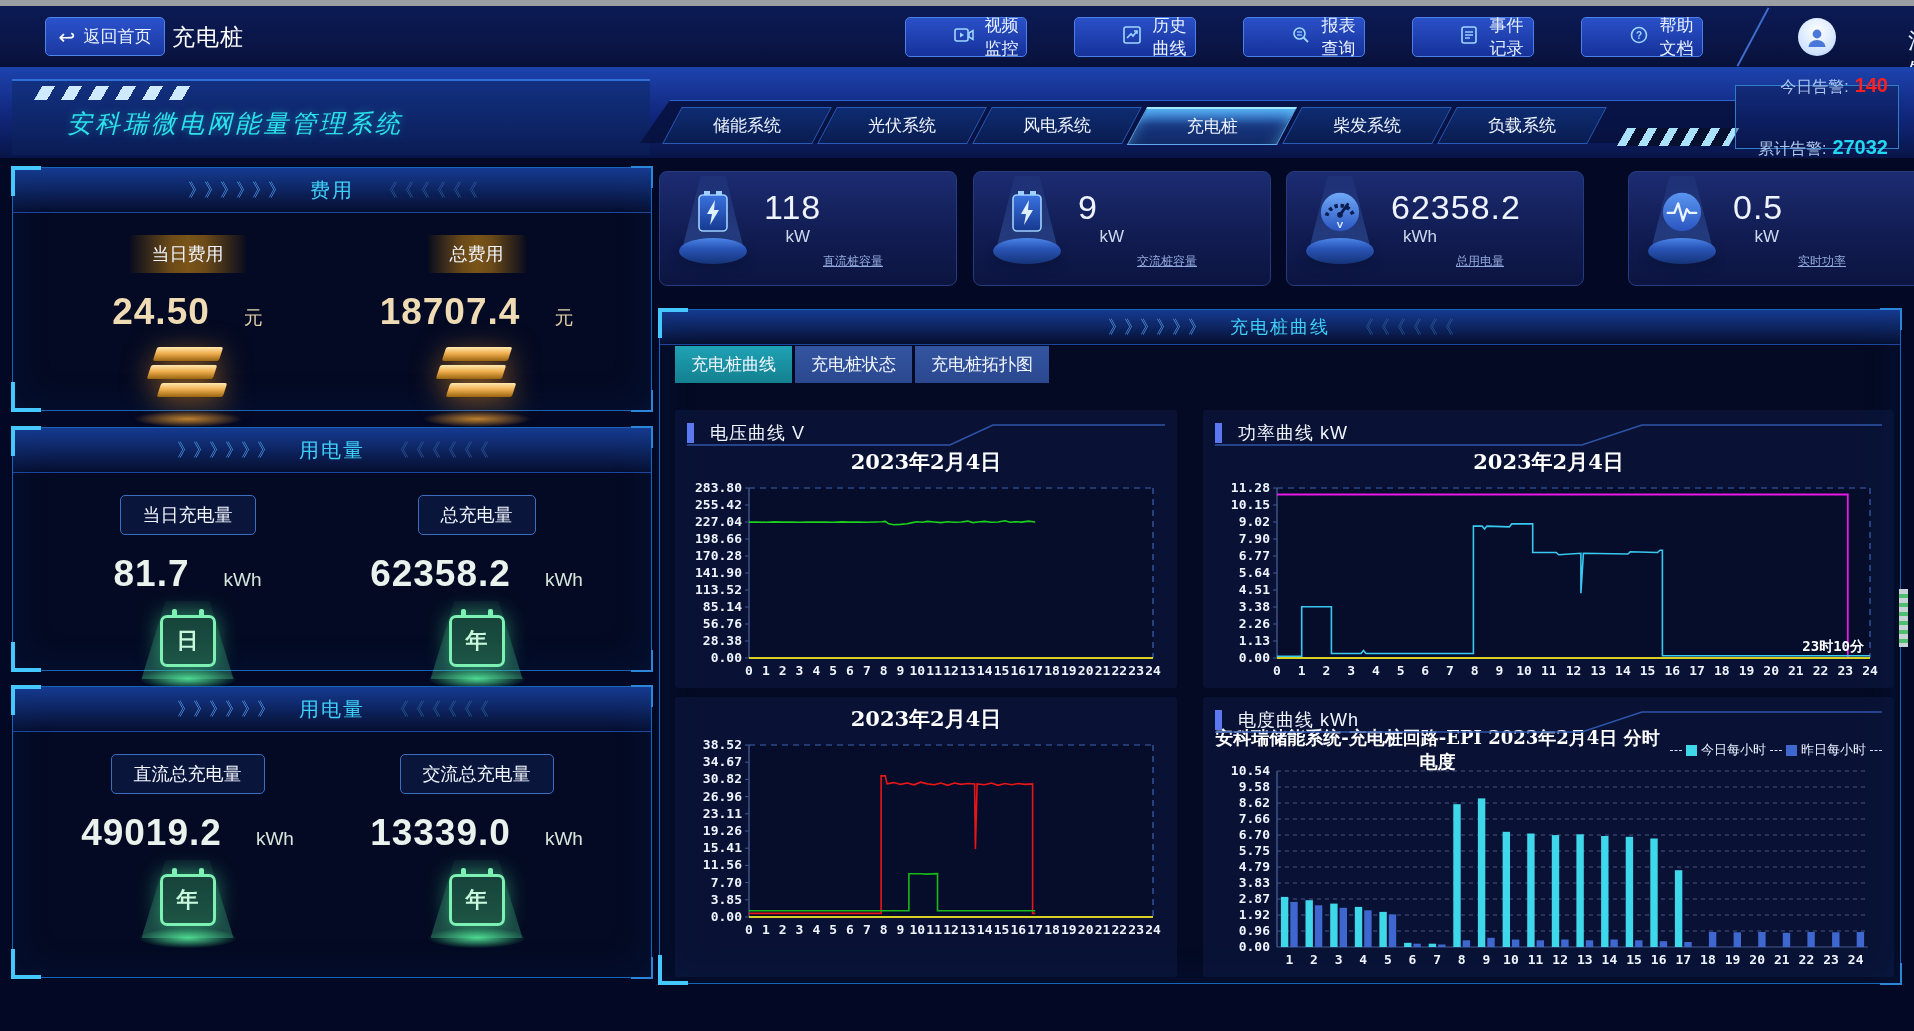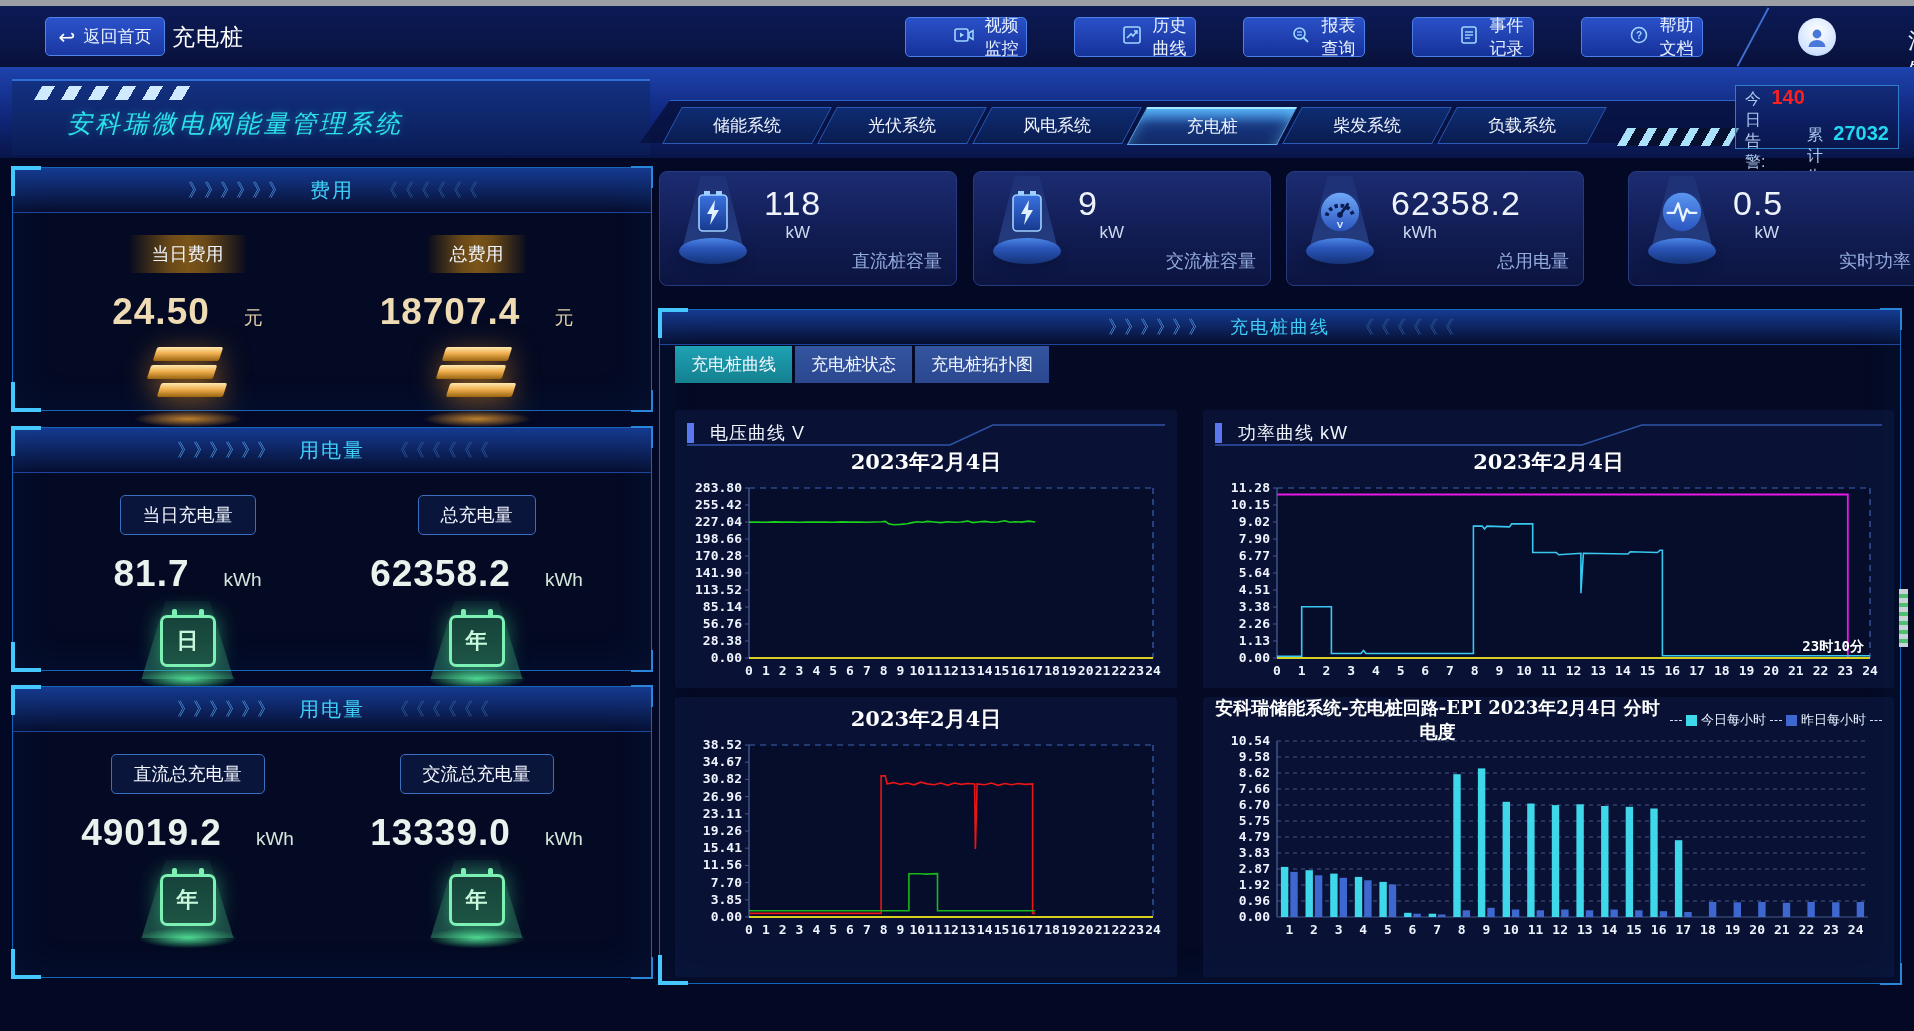--- a/index.html
+++ b/index.html
@@ -37,21 +37,21 @@
   .tabstrip{position:absolute;left:640px;top:33px;width:1096px;height:42px;background:rgba(7,17,62,.88);
     border-top:1px solid #2d65c8;clip-path:polygon(30px 0,100% 0,100% 100%,0 100%);}
   .hz-right{position:absolute;left:1622px;top:61px;width:112px;height:18px;transform:skewX(-30deg);
     background:repeating-linear-gradient(90deg,#a9e2fa 0 9px,#081030 9px 21px);}
   .sys-tab{position:absolute;top:40px;width:148px;height:35px;transform:skewX(-28deg);cursor:pointer;
     background:linear-gradient(180deg,#0e2c72,#0a1c50);border:1px solid #2a5ab8;display:flex;align-items:center;justify-content:center;}
   .sys-tab > span{transform:skewX(28deg);color:#f0f5ff;font-size:17px;white-space:nowrap;}
   .sys-tab.active{background:linear-gradient(180deg,#3174dc 0%,#16357f 45%,#122a66 100%);
     border-color:#5fa8f0;border-top:2px solid #9fe8ff;box-shadow:inset 0 10px 16px -6px rgba(110,215,255,.85);}
   .alarm-box{position:absolute;left:1735px;top:18px;width:164px;height:64px;border:1px solid #2e7ec8;
-    background:rgba(8,20,60,.35);display:flex;flex-direction:row;justify-content:center;gap:2px;padding:0 10px;box-sizing:border-box;}
+    background:rgba(8,20,60,.35);display:flex;flex-direction:column;justify-content:center;gap:2px;padding:0 10px;box-sizing:border-box;}
   .alarm-row{display:flex;justify-content:flex-end;align-items:baseline;gap:6px;}
   .alarm-label{color:#adc8ee;font-size:16px;}
   .alarm-val{font-size:20px;font-weight:bold;}
   .alarm-val.today{color:#ff1f1f;}
   .alarm-val.total{color:#22d7f2;margin-top:36px;}
 
   
   .panel{position:absolute;background:rgba(4,11,36,.92);border:1px solid #1565b8;box-shadow:inset 0 0 40px rgba(20,80,180,.12);}
   .panel::before{content:"";position:absolute;left:-2px;top:-2px;width:26px;height:26px;border-left:4px solid #45c8ff;border-top:4px solid #45c8ff;}
   .panel::after{content:"";position:absolute;left:-2px;bottom:-2px;width:26px;height:26px;border-left:4px solid #45c8ff;border-bottom:4px solid #45c8ff;}
@@ -101,21 +101,21 @@
   .kpi-iconzone{position:relative;width:104px;height:100%;flex:0 0 auto;}
   .kpi-cone{position:absolute;left:22px;top:4px;width:62px;height:74px;
     background:linear-gradient(180deg,rgba(90,150,255,.05),rgba(90,150,255,.3));clip-path:polygon(30% 0,70% 0,100% 100%,0 100%);}
   .kpi-ic{position:absolute;left:31px;top:16px;width:44px;height:48px;display:flex;align-items:center;justify-content:center;}
   .kpi-ped{position:absolute;left:19px;top:66px;width:68px;height:26px;border-radius:50%;
     background:linear-gradient(180deg,#4a86e8 0%,#2a55b8 40%,#143478 100%);box-shadow:0 6px 10px rgba(10,20,60,.8);}
   .kpi-main{flex:1;display:flex;flex-direction:column;padding-right:14px;}
   .kpi-row{display:flex;align-items:baseline;flex-direction:column;}
   .kpi-val{flex:1;text-align:center;color:#eef3fc;font-size:34px;letter-spacing:1px;}
   .kpi-unit{width:46px;text-align:right;color:#cdd9ee;font-size:17px;}
-  .kpi-label{text-align:right;color:#93aade;font-size:18px;margin-top:6px;}
+  .kpi-label{text-align:center;color:#93aade;font-size:12px;margin-top:6px;text-decoration:underline;}
 
   
   .chart-panel{left:659px;top:309px;width:1240px;height:673px;}
   .chart-panel .panel-hd{height:34px;}
   .ctabs{position:absolute;left:15px;top:36px;display:flex;gap:3px;}
   .ctab{height:37px;display:flex;align-items:center;justify-content:center;padding:0 16px;color:#f2f7ff;font-size:17px;cursor:pointer;
     background:linear-gradient(180deg,#33549f,#2b4890);}
   .ctab.active{background:linear-gradient(180deg,#1ea2b5,#14808f);}
 
   .chart-card{position:absolute;background:rgba(16,30,78,.42);border-radius:3px;display:flex;flex-direction:column;padding:8px 12px;box-sizing:border-box;}
@@ -685,20 +685,27 @@
             <text class="tk" x="432.3333333333333" y="197" text-anchor="middle">22</text>
             <text class="tk" x="449.1666666666667" y="197" text-anchor="middle">23</text>
             <text class="tk" x="466" y="197" text-anchor="middle">24</text>
             <polyline points="62.0,176.4 194.1,176.4 194.1,38.9 198.3,38.9 200.0,46.9 206.8,45.6 213.5,47.4 220.2,46.0 227.0,47.8 233.7,45.2 240.4,46.9 247.2,47.8 253.9,46.0 260.6,48.3 267.4,46.0 274.1,47.4 280.8,46.5 287.6,46.9 288.4,112.1 290.1,46.9 297.7,47.8 304.4,46.0 311.1,48.3 317.9,46.5 324.6,47.8 331.3,46.5 338.1,47.4 345.6,46.9 345.6,176.4 348.2,176.4" fill="none" stroke="#e81616" stroke-width="1.6"></polyline>
             <polyline points="62.0,173.7 221.9,173.7 221.9,136.7 233.7,136.7 238.8,137.1 250.5,136.7 250.5,173.7 348.2,173.7" fill="none" stroke="#17b817" stroke-width="1.6"></polyline>
             <polyline points="62.0,180.0 466.0,180.0" fill="none" stroke="#d8cf20" stroke-width="2"></polyline>
           </svg></div>
     </div>
 
     <div class="chart-card cc4">
+      <div class="cc-titlerow">
+        <svg class="cc-deco" viewBox="0 0 100 30" preserveAspectRatio="none">
+            <polyline points="0,27 55,27 64,7 100,7" fill="none" stroke="#2e54a8" stroke-width="1.5" vector-effect="non-scaling-stroke"></polyline>
+          </svg>
+        <span class="cc-bar"></span>
+        <span class="cc-title">电度曲线 kWh</span>
+      </div>
       <div class="cc-energyrow">
         <span class="energy-title">安科瑞储能系统-充电桩回路-EPI 2023年2月4日 分时电度</span>
         <span class="legend">
           <span class="lg-dash"></span>
           <span class="lg-sq lg-today"></span>
           <span class="lg-label">今日每小时</span>
           <span class="lg-dash"></span>
           <span class="lg-sq lg-yest"></span>
           <span class="lg-label">昨日每小时</span>
           <span class="lg-dash"></span>

